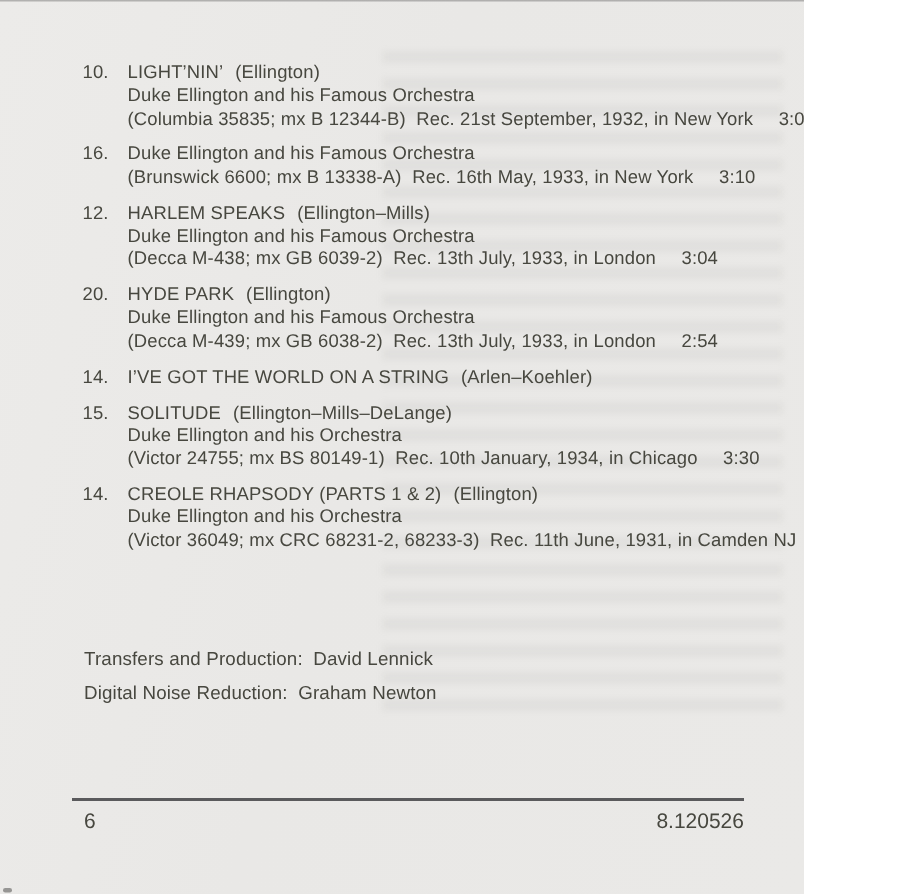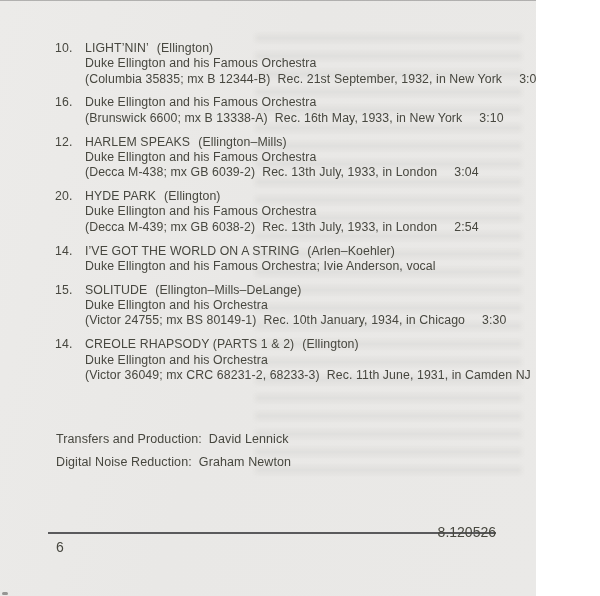--- a/index.html
+++ b/index.html
@@ -57,21 +57,21 @@
 
   .footer-rule {
     position: absolute; left: 48px; right: 40px; top: 532px;
     height: 2px; background: #5a5a5c;
   }
   .page-number {
     position: absolute; left: 56px; top: 539px;
     font-size: 14px;
   }
   .catalog-number {
-    position: absolute; right: 40px; top: 524px;
+    position: absolute; right: 40px; top: 539px;
     font-size: 14px;
     padding-left: 37px;
   }
 </style>
 </head>
 <body>
 
 <div class="page">
   <div class="top-edge"></div>
   <div class="bleed-through"></div>
@@ -110,21 +110,20 @@
         <div class="title-line"><span>HYDE PARK</span><span class="track-composer">(Ellington)</span></div>
         <div class="artist-line">Duke Ellington and his Famous Orchestra</div>
         <div class="detail-line"><span class="recording-detail">(Decca M-439; mx GB 6038-2)  Rec. 13th July, 1933, in London</span><span class="duration">2:54</span></div>
       </div>
     </div>
 
     <div class="track">
       <span class="track-num">14.</span>
       <div class="track-body">
         <div class="title-line"><span>I’VE GOT THE WORLD ON A STRING</span><span class="track-composer">(Arlen–Koehler)</span></div>
-        <div class="artist-line">Duke Ellington and his Famous Orchestra; Ivie Anderson, vocal</div>
       </div>
     </div>
 
     <div class="track">
       <span class="track-num">15.</span>
       <div class="track-body">
         <div class="title-line"><span>SOLITUDE</span><span class="track-composer">(Ellington–Mills–DeLange)</span></div>
         <div class="artist-line">Duke Ellington and his Orchestra</div>
         <div class="detail-line"><span class="recording-detail">(Victor 24755; mx BS 80149-1)  Rec. 10th January, 1934, in Chicago</span><span class="duration">3:30</span></div>
       </div>

